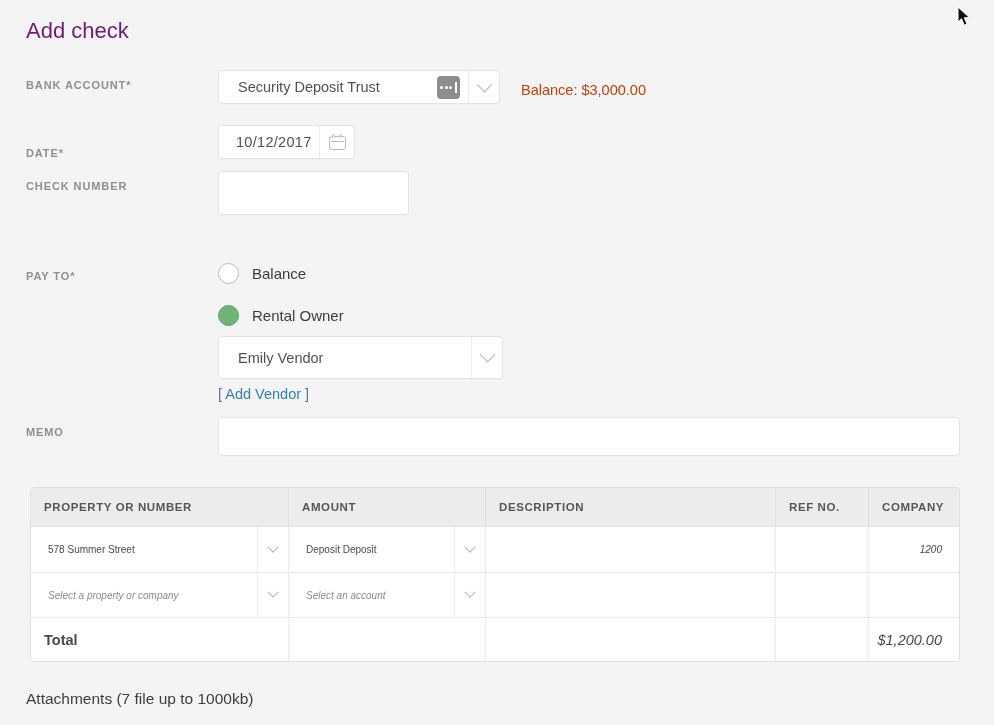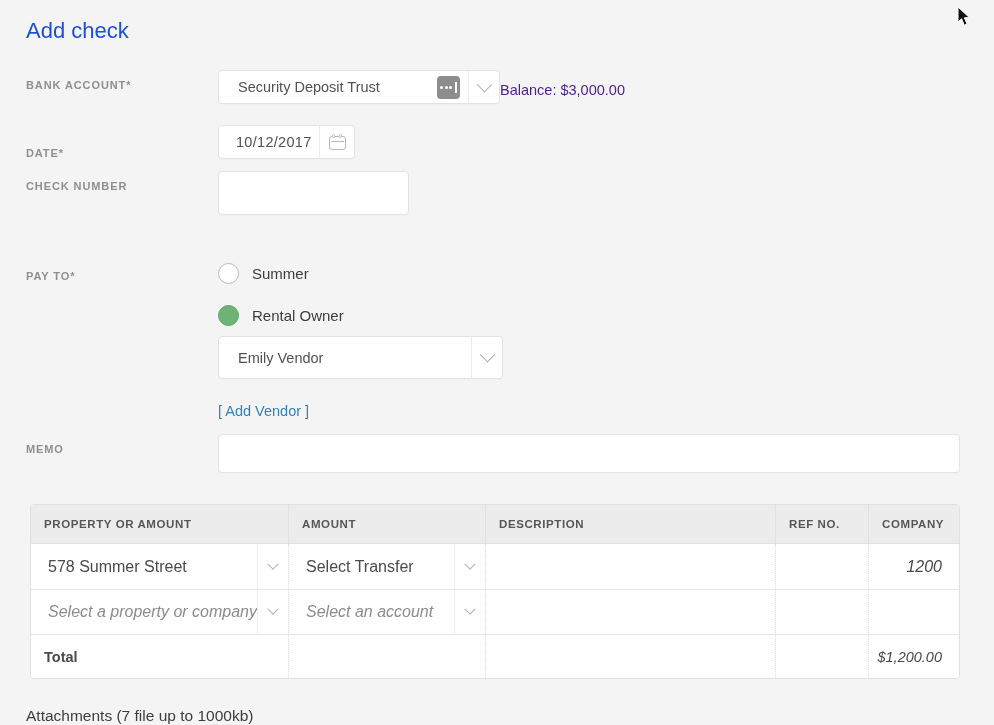--- a/index.html
+++ b/index.html
@@ -9,21 +9,21 @@
     font-family:"Liberation Sans", sans-serif;
     color:#3d3d3d;
     position:relative;
     overflow:hidden;
     padding:0 0 0 26px;
   }
   .page-title {
     margin-top:18px;
     font-size:22px;
     font-weight:400;
-    color:#1d4ed8;
+    color:#701a75;
     line-height:26px;
   }
   .form { margin-top:26px; }
   .form-row { display:flex; align-items:flex-start; }
   .field-label {
     width:192px;
     flex:0 0 192px;
     font-size:11px;
     font-weight:700;
     letter-spacing:0.9px;
@@ -81,22 +81,22 @@
     border:1.4px solid #b9b9b9; border-radius:3px;
   }
   .cal-icon .line { position:absolute; left:2px; top:6.5px; width:13px; height:1.4px; background:#b9b9b9; }
   .cal-icon .r1, .cal-icon .r2 {
     position:absolute; top:0; width:3px; height:4px;
     border:1.2px solid #b9b9b9; border-radius:2px; background:#fff;
   }
   .cal-icon .r1 { left:3.5px; } .cal-icon .r2 { right:3.5px; }
   .balance-text {
     font-size:14.5px;
-    color:#4c1d95;
-    margin-left:0;
+    color:#c2410c;
+    margin-left:21px;
     line-height:41px;
   }
   .text-input {
     background:#fff;
     border:1px solid #e3e3e3;
     border-radius:4px;
     font-family:"Liberation Sans", sans-serif;
     font-size:14.5px;
     color:#515151;
     padding:0 12px;
@@ -106,21 +106,21 @@
   
   .radio-row { display:flex; align-items:center; height:24px; cursor:pointer; }
   .radio-circle {
     width:21px; height:21px; border-radius:50%;
     background:#fff; border:1.6px solid #b9b9b9;
   }
   .radio-circle.selected { background:#6eb477; border-color:#5ea268; }
   .radio-label { font-size:15px; color:#3d3d3d; margin-left:13px; }
   .link-add-vendor {
     display:inline-block;
-    margin-top:24px;
+    margin-top:7px;
     font-size:14.5px;
     color:#3380b8;
     text-decoration:none;
     cursor:pointer;
   }
   
   .line-table {
     margin-top:31px;
     margin-left:4px;
     width:930px;
@@ -137,21 +137,21 @@
     font-size:11.5px; font-weight:700; letter-spacing:0.6px;
     color:#565656;
     padding-left:13px;
     border-right:1px solid #e0e0e0;
     border-bottom:1px solid #e0e0e0;
   }
   .t-head .t-cell:last-child { border-right:none; }
   .t-body .t-cell {
     height:46px;
     display:flex; align-items:center;
-    font-size:16px; color:#4a4a4a;
+    font-size:10px; color:#4a4a4a;
     border-right:1px dotted #ddd;
     border-bottom:1px solid #e8e8e8;
     background:#fff;
   }
   .t-body .t-cell:last-child { border-right:none; }
   .cell-select { display:flex; align-items:stretch; width:100%; height:100%; }
   .cell-select .txt {
     flex:1; display:flex; align-items:center; padding-left:17px;
     white-space:nowrap; overflow:hidden;
   }
@@ -218,21 +218,21 @@
   <div class="form-row mb46">
     <div class="field-label">CHECK NUMBER</div>
     <input class="text-input" style="width: 191px; height: 44px;" value="">
   </div>
 
   <div class="form-row">
     <div class="field-label">PAY TO*</div>
     <div>
       <div class="radio-row">
         <span class="radio-circle"></span>
-        <span class="radio-label">Summer</span>
+        <span class="radio-label">Balance</span>
       </div>
       <div class="radio-row" style="margin-top:18px;">
         <span class="radio-circle selected"></span>
         <span class="radio-label">Rental Owner</span>
       </div>
       <div class="select-control w285" style="margin-top:9px;height:43px;">
         <div class="select-text">Emily Vendor</div>
         <div class="select-divider"></div>
         <div class="chev-box">
             <span class="chev"></span>
@@ -243,40 +243,40 @@
   </div>
 
   <div class="form-row" style="margin-top:14px;">
     <div class="field-label">MEMO</div>
     <input class="text-input" style="width: 742px; height: 39px;" value="">
   </div>
 </div>
 
 <div class="line-table">
   <div class="t-row t-head">
-    <div class="t-cell">PROPERTY OR AMOUNT</div>
+    <div class="t-cell">PROPERTY OR NUMBER</div>
     <div class="t-cell">AMOUNT</div>
     <div class="t-cell">DESCRIPTION</div>
     <div class="t-cell">REF NO.</div>
     <div class="t-cell">COMPANY</div>
   </div>
 
   <div class="t-row t-body">
     <div class="t-cell" style="padding:0;">
       <div class="cell-select">
         <div class="txt">578 Summer Street</div>
         <div class="sep"></div>
         <div class="chev-box">
             <span class="chev small"></span>
           </div>
       </div>
     </div>
     <div class="t-cell" style="padding:0;">
       <div class="cell-select">
-        <div class="txt">Select Transfer</div>
+        <div class="txt">Deposit Deposit</div>
         <div class="sep"></div>
         <div class="chev-box">
             <span class="chev small"></span>
           </div>
       </div>
     </div>
     <div class="t-cell"></div>
     <div class="t-cell"></div>
     <div class="t-cell amount-cell">1200</div>
   </div>

